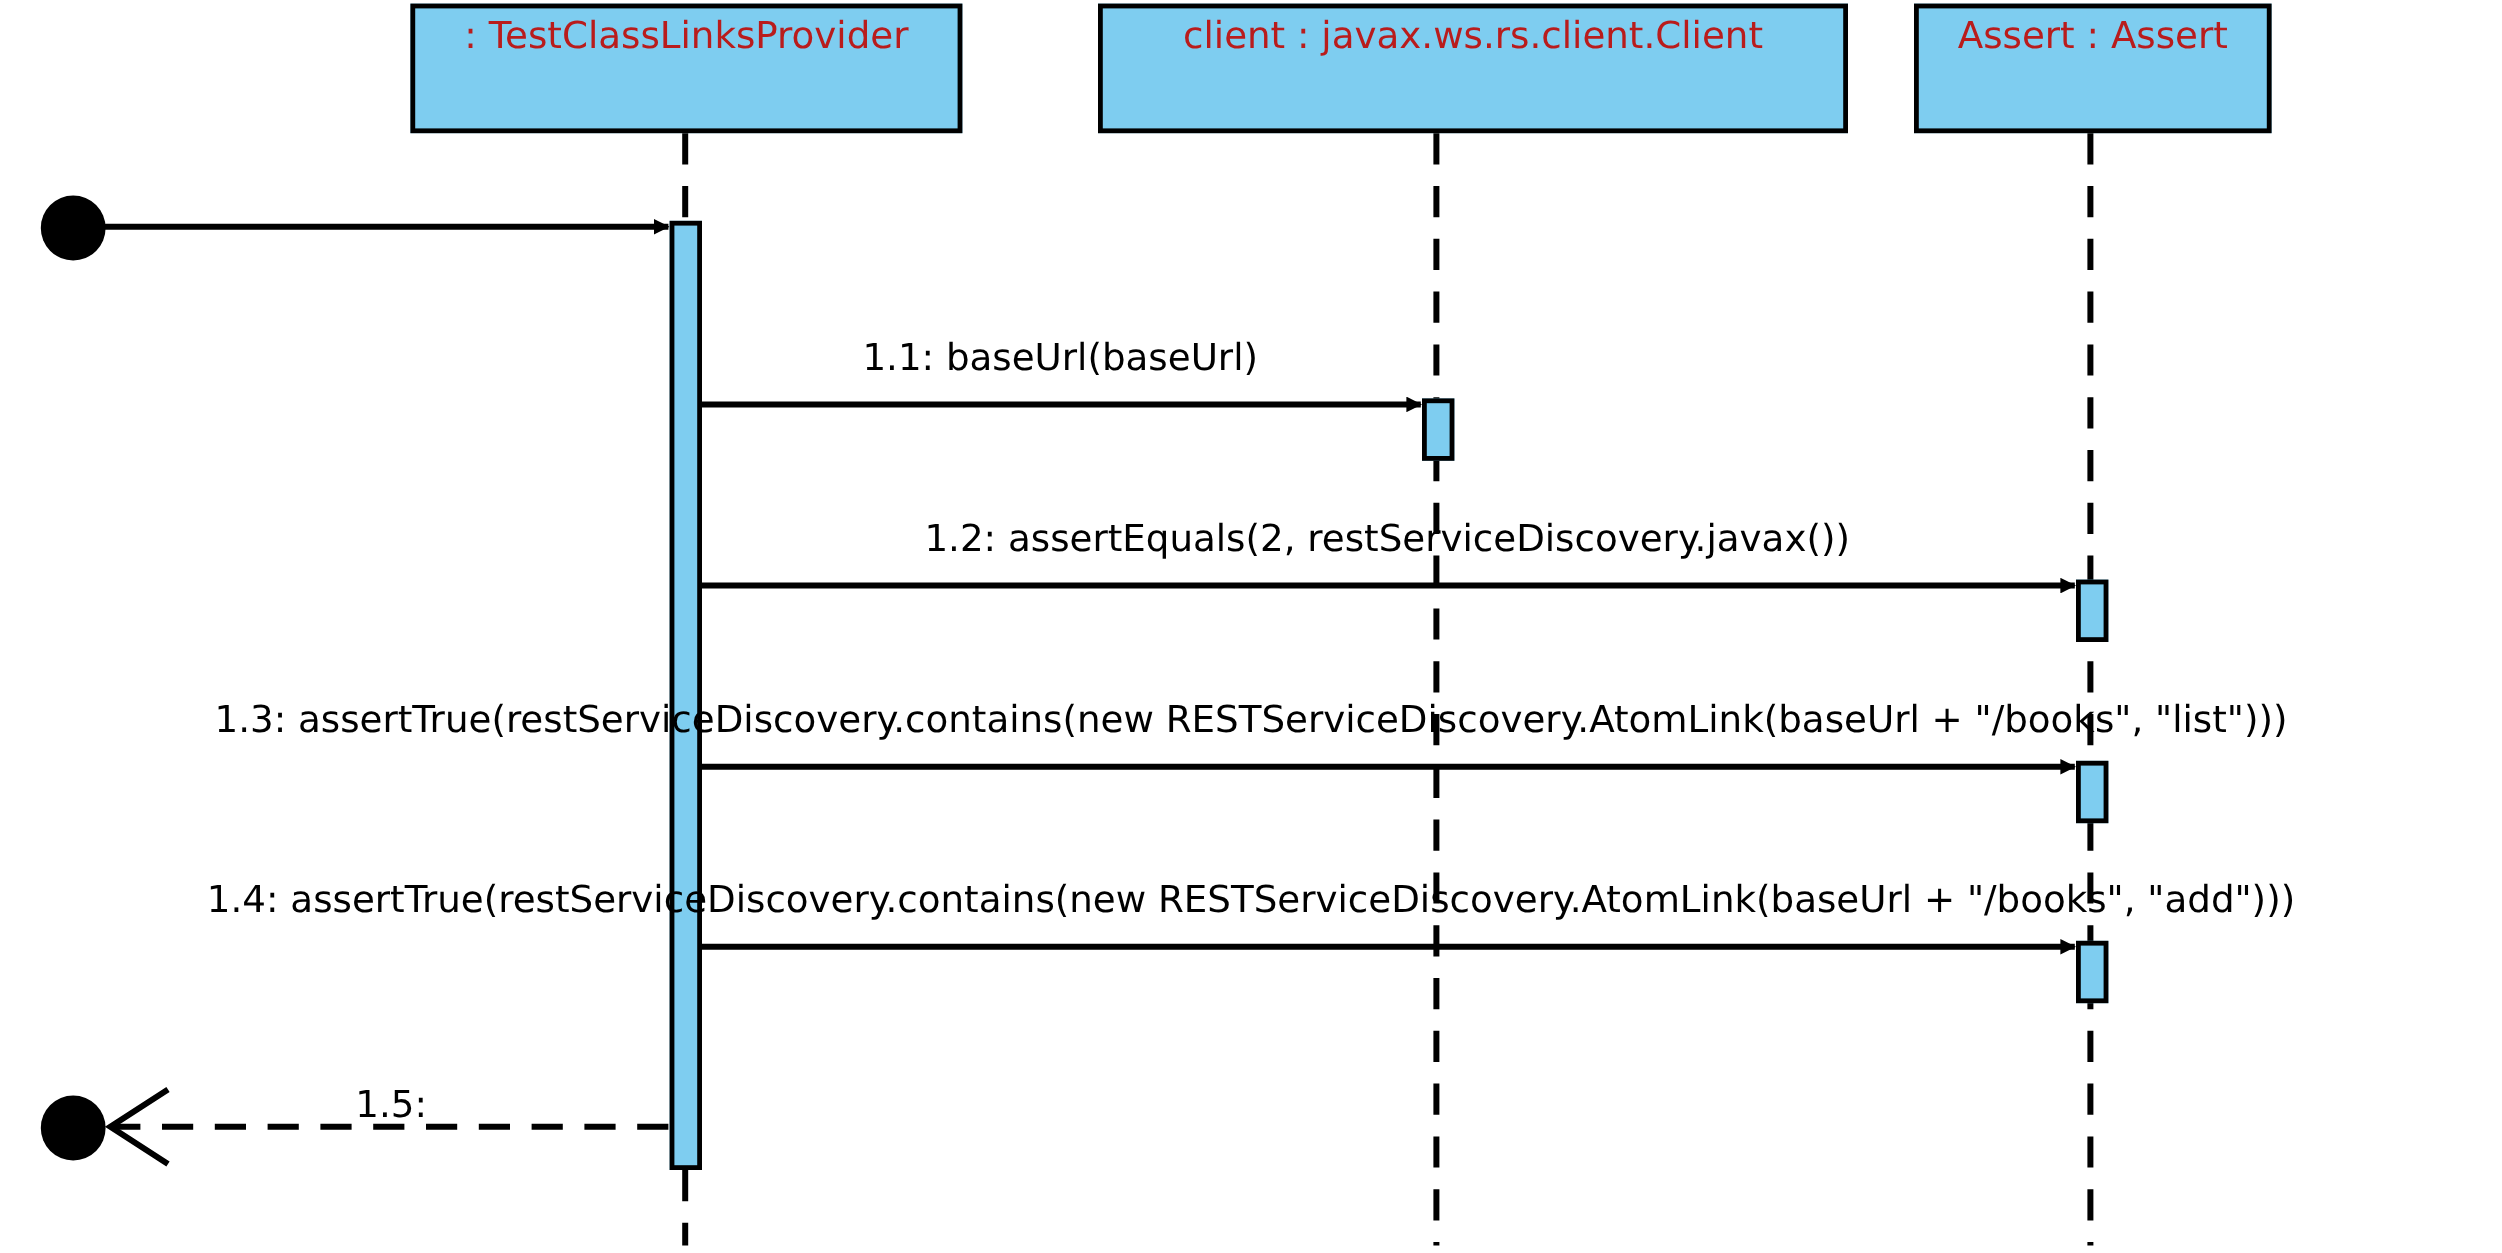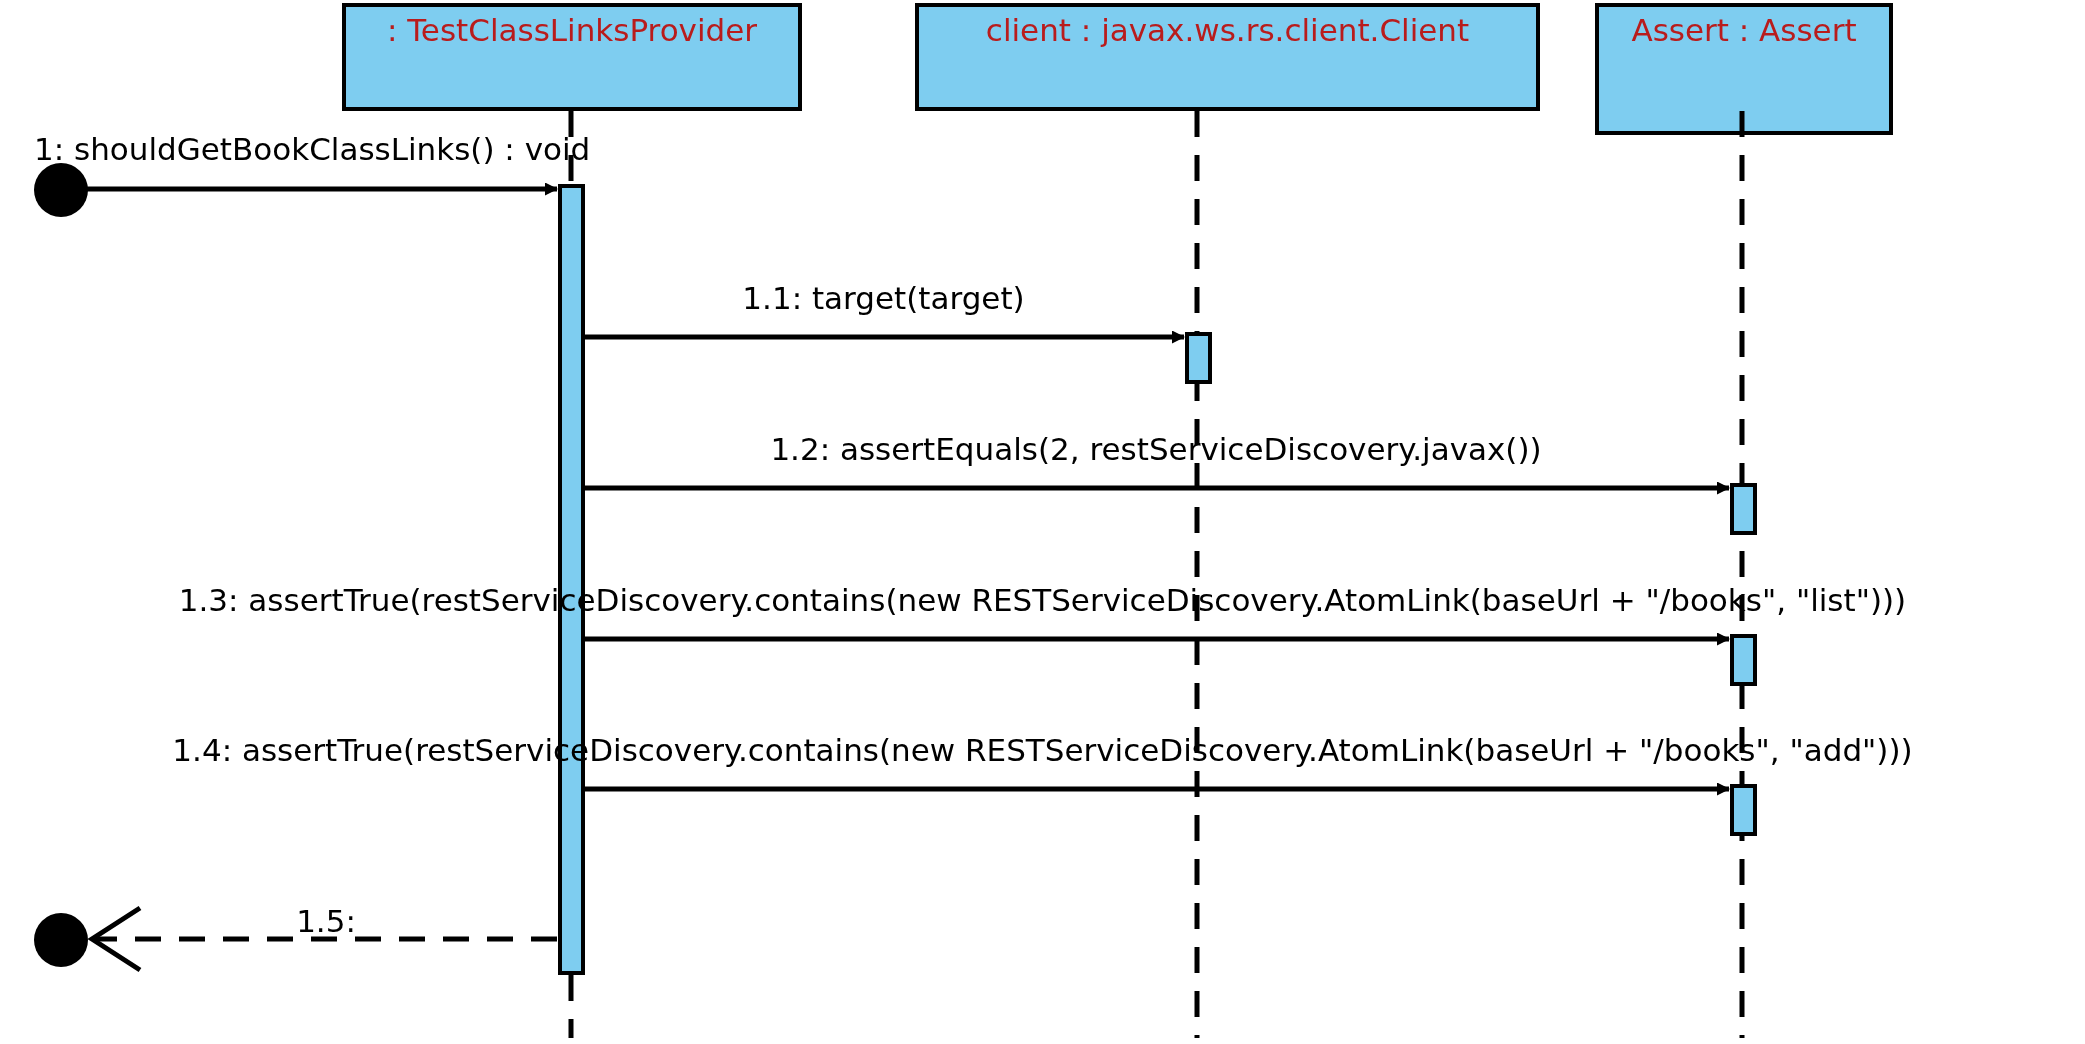--- a/index.html
+++ b/index.html
@@ -62,21 +62,21 @@
 <div id="diagram">
 
   <div class="lifeline-box" style="left:342px; top:3px; width:460px; height:108px;">
     <div class="lifeline-box-label">: TestClassLinksProvider</div>
   </div>
 
   <div class="lifeline-box" style="left:915px; top:3px; width:625px; height:108px;">
     <div class="lifeline-box-label">client : javax.ws.rs.client.Client</div>
   </div>
 
-  <div class="lifeline-box" style="left:1595px; top:3px; width:298px; height:132px;">
+  <div class="lifeline-box" style="left:1595px; top:3px; width:298px; height:108px;">
     <div class="lifeline-box-label">Assert : Assert</div>
   </div>
 
   <svg id="svg-layer" viewBox="0 0 2085 1044" xmlns="http://www.w3.org/2000/svg">
     <defs>
       <marker id="solid-head" markerWidth="13" markerHeight="13" refX="12" refY="6.5" orient="auto" markerUnits="userSpaceOnUse">
         <path d="M0,0 L13,6.5 L0,13 z" fill="#000000"></path>
       </marker>
     </defs>
 
@@ -108,23 +108,22 @@
   <div class="activation" style="left:558px; top:184px; width:27px; height:791px;"></div>
 
   <div class="activation" style="left:1185px; top:332px; width:27px; height:52px;"></div>
 
   <div class="activation" style="left:1730px; top:483px; width:27px; height:52px;"></div>
 
   <div class="activation" style="left:1730px; top:634px; width:27px; height:52px;"></div>
 
   <div class="activation" style="left:1730px; top:784px; width:27px; height:52px;"></div>
 
-  <div class="msg-label" style="left:34px; top:132px;">1: shouldGetBookClassLinks() : void</div>
 
-  <div class="msg-label centered" style="left:583px; width:601px; top:281px;">1.1: target(target)</div>
+  <div class="msg-label centered" style="left:583px; width:601px; top:281px;">1.1: baseUrl(baseUrl)</div>
 
   <div class="msg-label centered" style="left:583px; width:1146px; top:432px;">1.2: assertEquals(2, restServiceDiscovery.javax())</div>
 
   <div class="msg-label centered" style="left:0px; width:2085px; top:583px;">1.3: assertTrue(restServiceDiscovery.contains(new RESTServiceDiscovery.AtomLink(baseUrl + "/books", "list")))</div>
 
   <div class="msg-label centered" style="left:0px; width:2085px; top:733px;text-align:center;">1.4: assertTrue(restServiceDiscovery.contains(new RESTServiceDiscovery.AtomLink(baseUrl + "/books", "add")))</div>
 
   <div class="msg-label centered" style="left:95px; width:462px; top:904px;">1.5:</div>
 
 </div>

